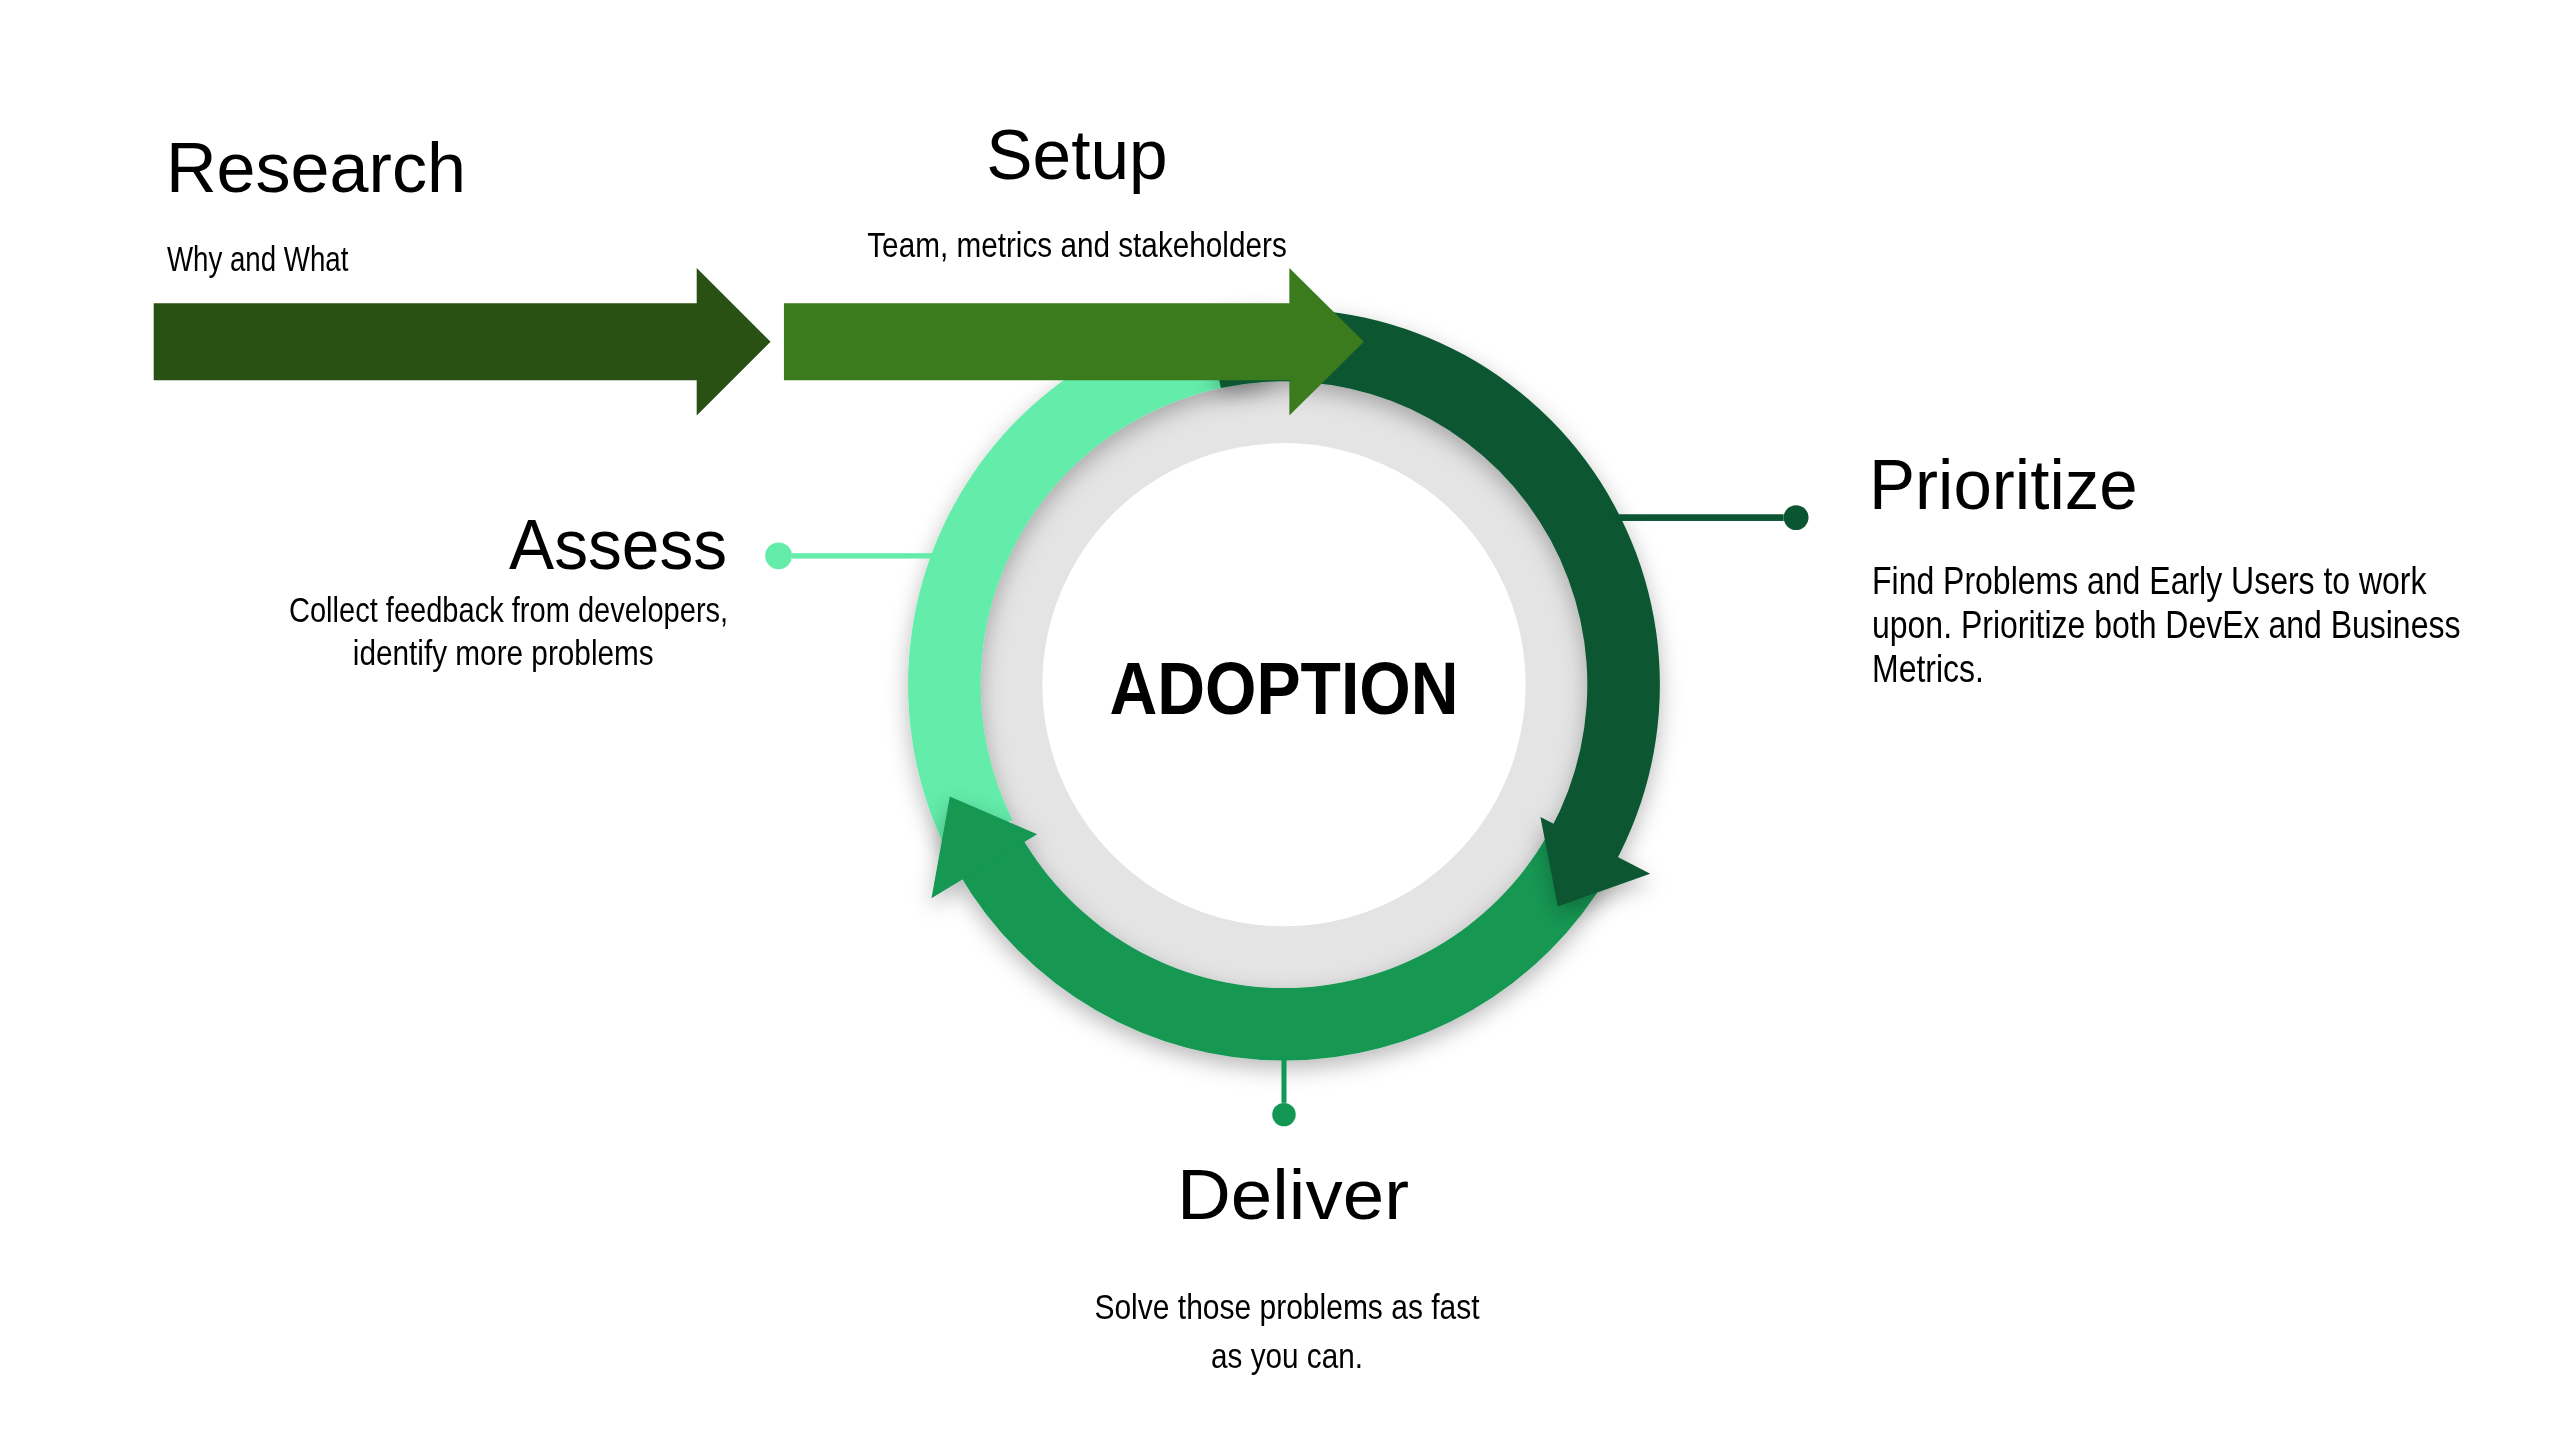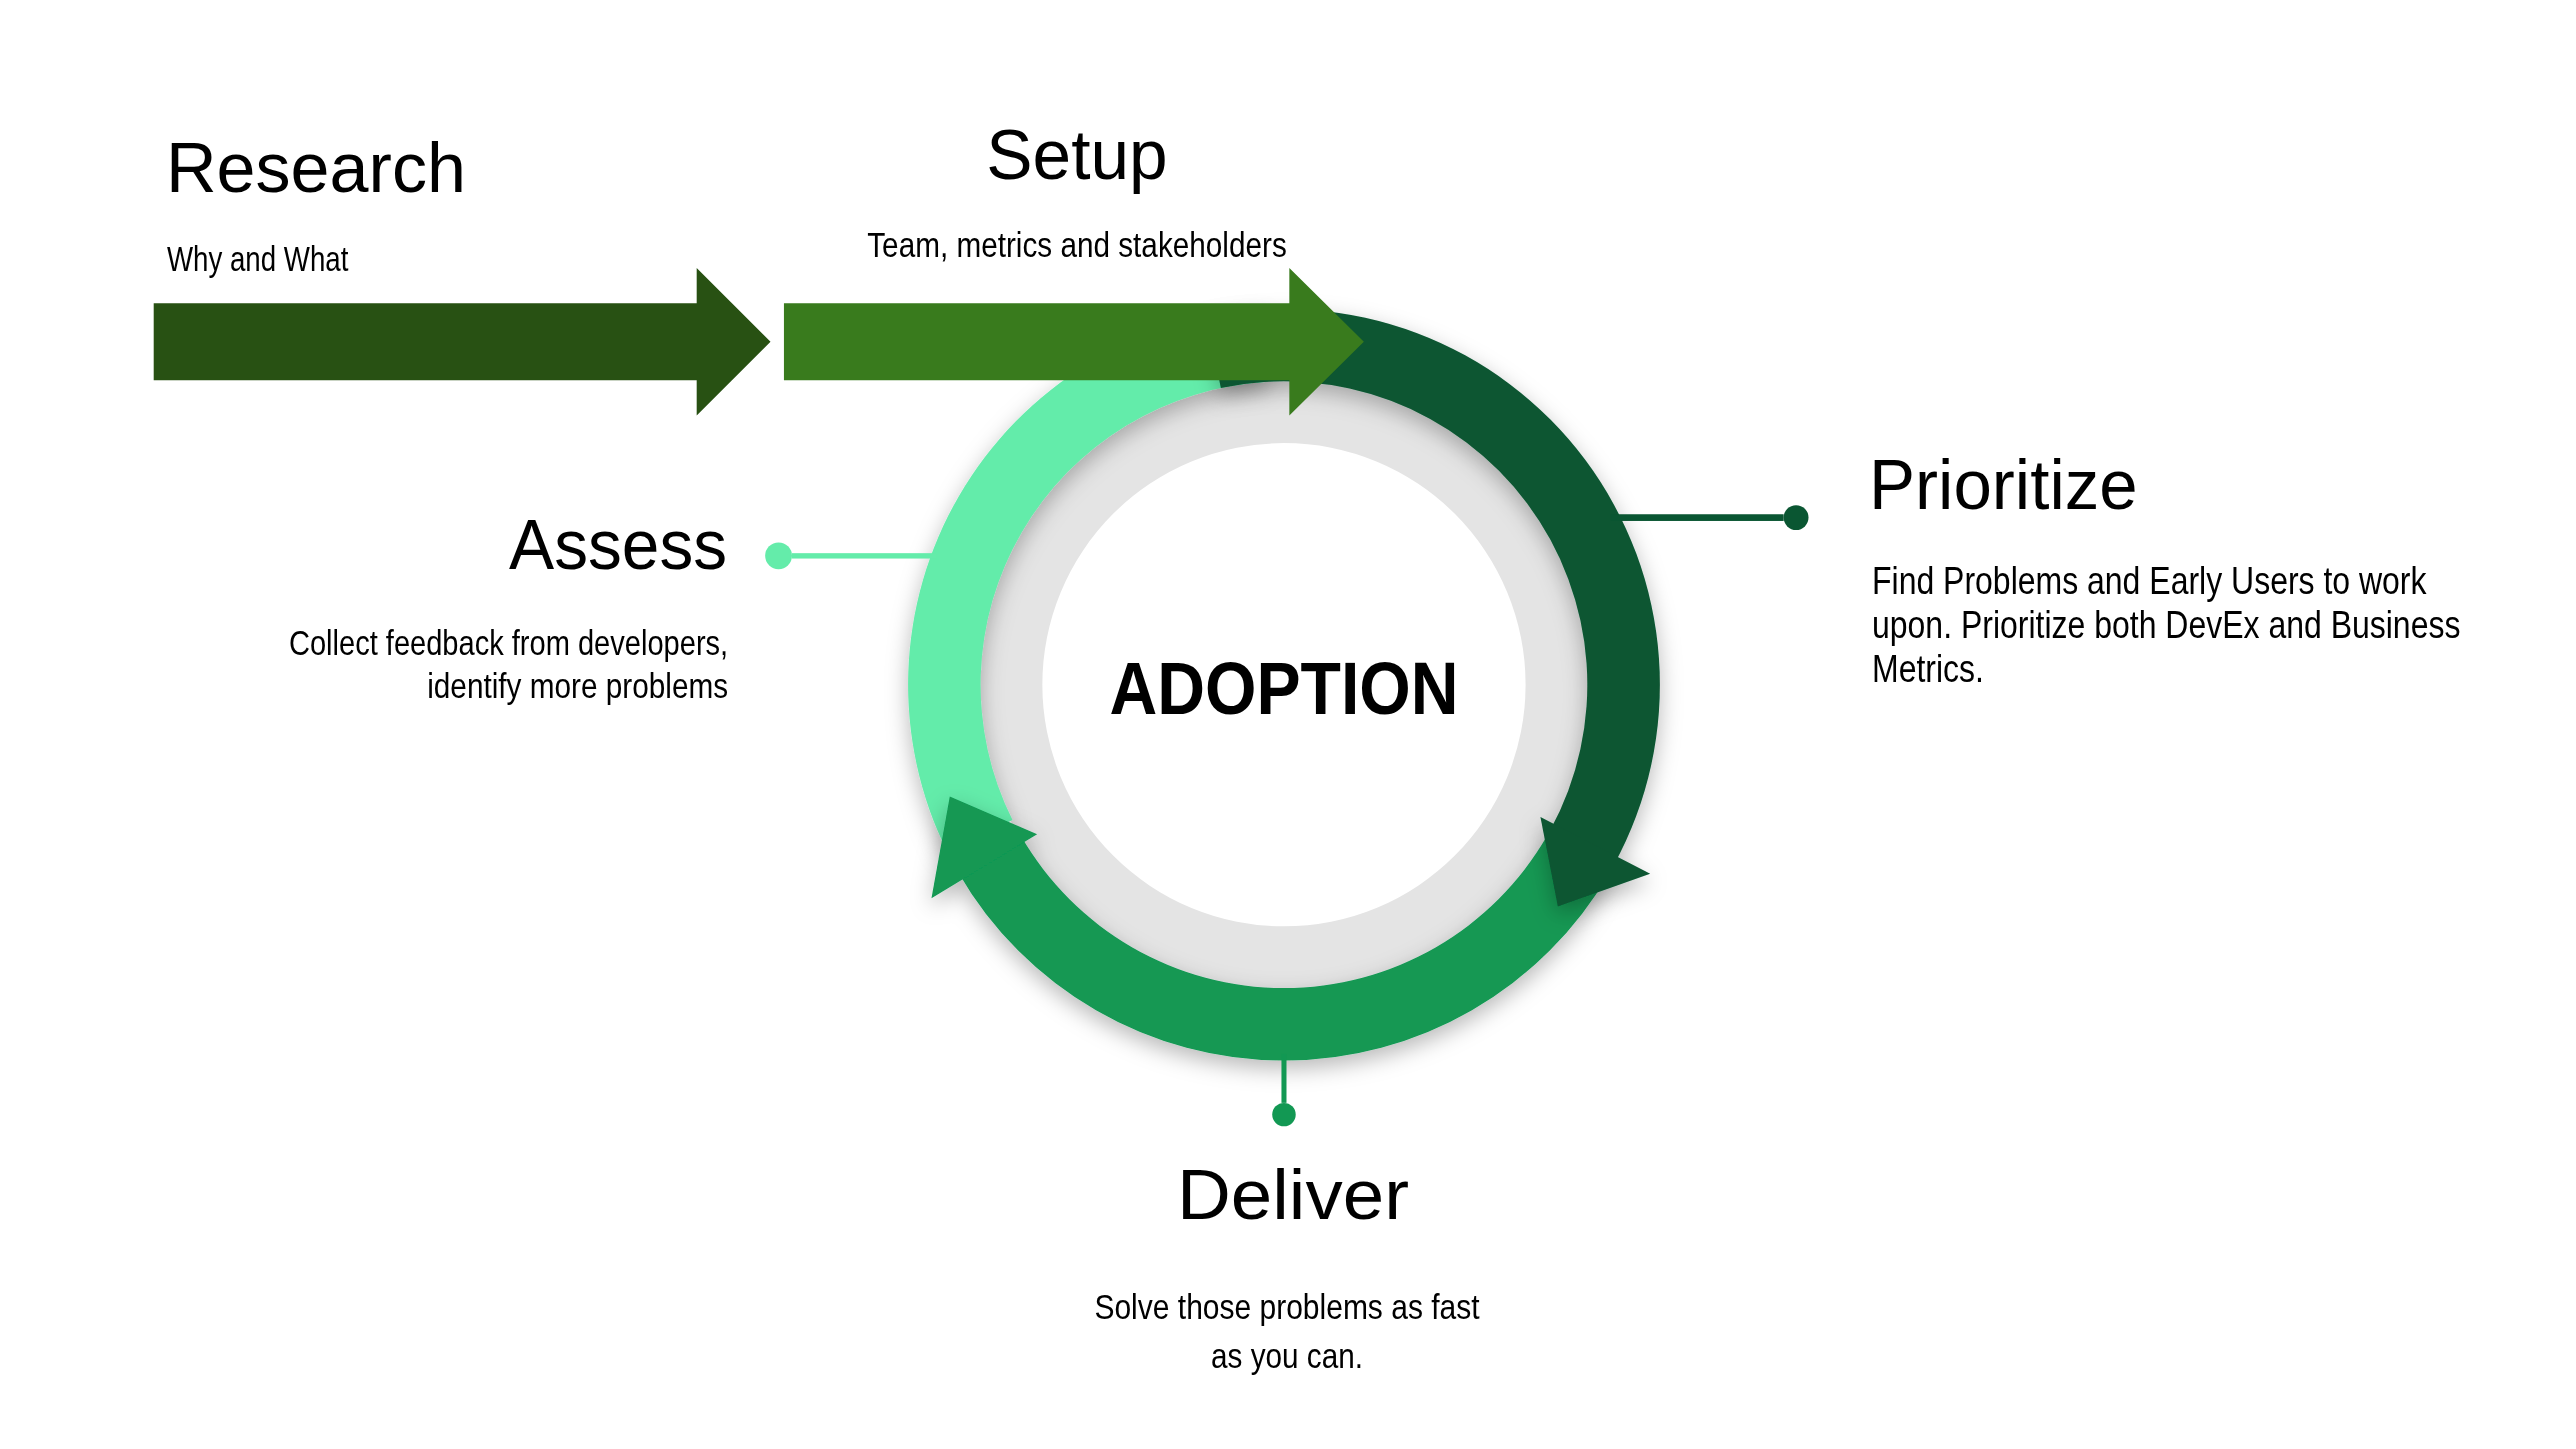--- a/index.html
+++ b/index.html
@@ -52,21 +52,21 @@
 <div style="position:absolute;top:132px;font-size:71px;font-weight:400;line-height:1;left:166px;text-align:left;transform:scaleX(0.987);transform-origin:0 0;white-space:pre;">Research</div>
 
 <div style="position:absolute;top:241px;font-size:35px;font-weight:400;line-height:1;left:167px;text-align:left;transform:scaleX(0.79);transform-origin:0 0;white-space:pre;">Why and What</div>
 
 <div style="position:absolute;top:119px;font-size:71px;font-weight:400;line-height:1;left:1077px;transform:translateX(-50%) scaleX(0.978);text-align:center;white-space:pre;">Setup</div>
 
 <div style="position:absolute;top:227px;font-size:35px;font-weight:400;line-height:1;left:1077px;transform:translateX(-50%) scaleX(0.849);text-align:center;white-space:pre;">Team, metrics and stakeholders</div>
 
 <div style="position:absolute;top:509px;font-size:71px;font-weight:400;line-height:1;left:509px;text-align:left;transform:scaleX(0.953);transform-origin:0 0;white-space:pre;">Assess</div>
 
-<div style="position:absolute;top:621px;font-size:35px;font-weight:400;line-height:43px;right:1848px;text-align:right;">
+<div style="position:absolute;top:588px;font-size:35px;font-weight:400;line-height:43px;right:1848px;text-align:center;">
   <div style="transform:scaleX(0.83);transform-origin:100% 0;white-space:pre;">Collect feedback from developers,</div>
   <div style="transform:scaleX(0.85);transform-origin:100% 0;white-space:pre;">identify more problems</div>
 </div>
 
 <div style="position:absolute;top:449px;font-size:71px;font-weight:400;line-height:1;left:1869px;text-align:left;transform:scaleX(0.973);transform-origin:0 0;white-space:pre;">Prioritize</div>
 
 <div style="position:absolute;top:559px;font-size:39px;font-weight:400;line-height:44px;left:1872px;text-align:left;">
   <div style="transform:scaleX(0.82);transform-origin:0 0;white-space:pre;">Find Problems and Early Users to work</div>
   <div style="transform:scaleX(0.82);transform-origin:0 0;white-space:pre;">upon. Prioritize both DevEx and Business</div>
   <div style="transform:scaleX(0.82);transform-origin:0 0;white-space:pre;">Metrics.</div>

